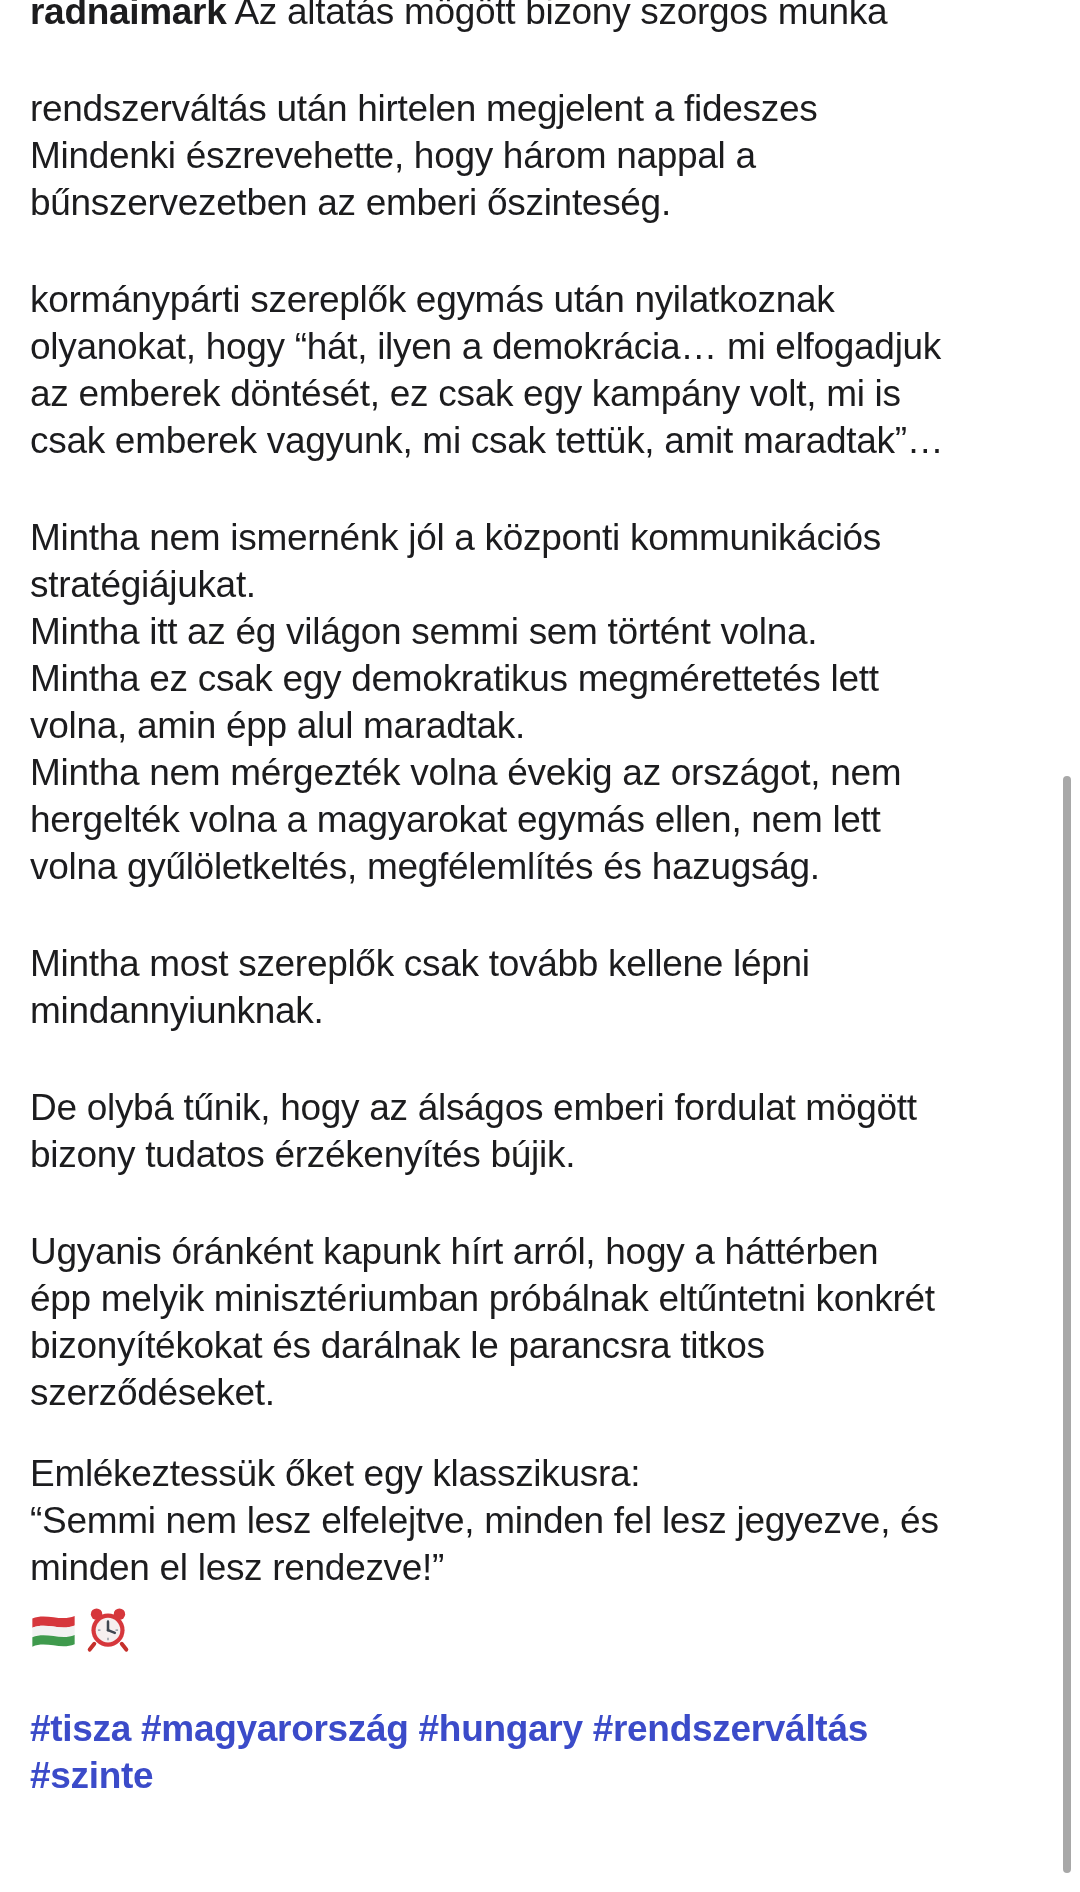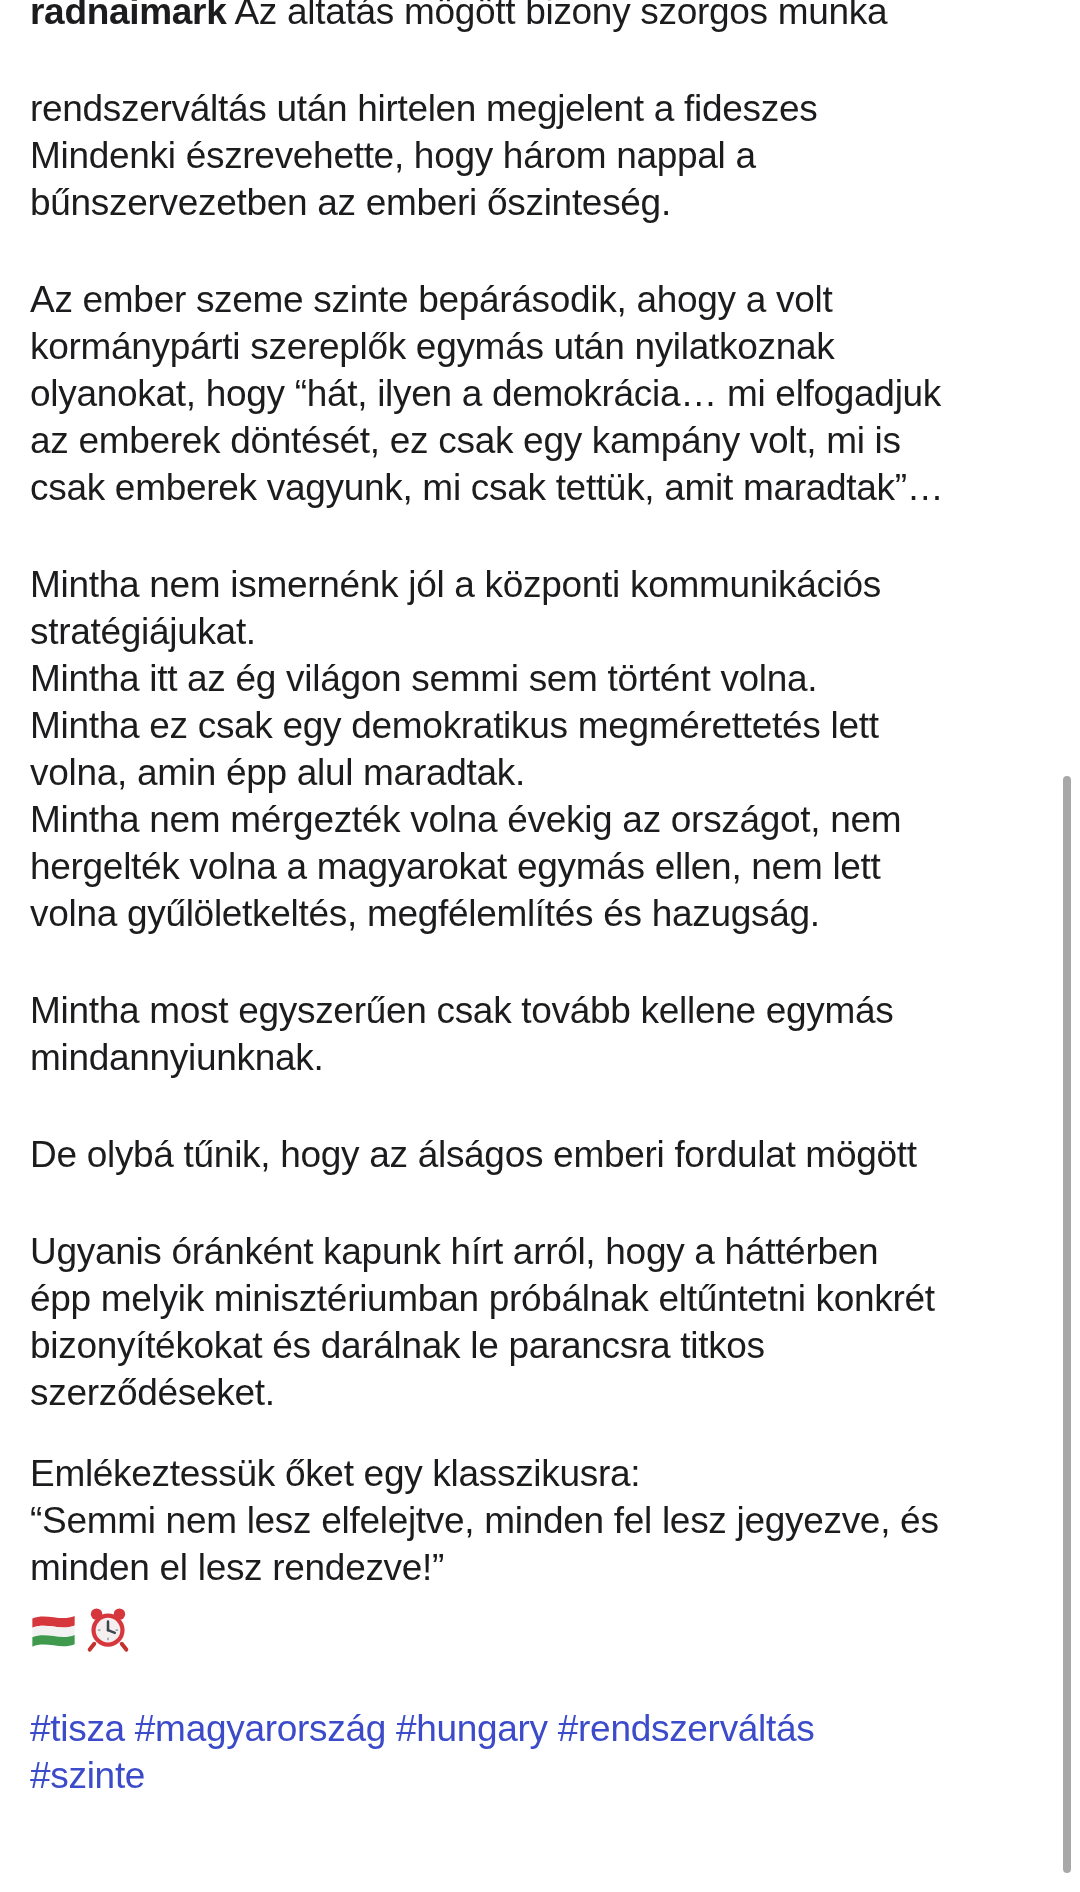--- a/index.html
+++ b/index.html
@@ -33,20 +33,21 @@
   .username{
     font-weight:700;
     color:var(--text);
     text-decoration:none;
     cursor:pointer;
   }
   .hashtags a{
     color:var(--link);
     text-decoration:none;
     cursor:pointer;
+    font-weight:bold;
   }
   .emoji-line{
     margin:6px 0 52px 0 !important;
     display:flex;
     align-items:center;
     gap:8px;
     height:48px;
   }
   .emoji-line svg{display:block;}
   .scrollbar-thumb{
@@ -69,45 +70,45 @@
       <span class="ln"><a class="username">radnaimark</a> <span>Az altatás mögött bizony szorgos munka</span></span>
     </p>
 
     <p>
       <span class="ln">rendszerváltás után hirtelen megjelent a fideszes</span>
       <span class="ln">Mindenki észrevehette, hogy három nappal a</span>
       <span class="ln">bűnszervezetben az emberi őszinteség.</span>
     </p>
 
     <p>
-      <span class="ln">Az ember szeme szinte bepárásodik, ahogy a volt</span>
       <span class="ln">kormánypárti szereplők egymás után nyilatkoznak</span>
       <span class="ln">olyanokat, hogy “hát, ilyen a demokrácia… mi elfogadjuk</span>
       <span class="ln">az emberek döntését, ez csak egy kampány volt, mi is</span>
       <span class="ln">csak emberek vagyunk, mi csak tettük, amit maradtak”…</span>
     </p>
 
     <p>
       <span class="ln">Mintha nem ismernénk jól a központi kommunikációs</span>
       <span class="ln">stratégiájukat.</span>
       <span class="ln">Mintha itt az ég világon semmi sem történt volna.</span>
       <span class="ln">Mintha ez csak egy demokratikus megmérettetés lett</span>
       <span class="ln">volna, amin épp alul maradtak.</span>
       <span class="ln">Mintha nem mérgezték volna évekig az országot, nem</span>
       <span class="ln">hergelték volna a magyarokat egymás ellen, nem lett</span>
       <span class="ln">volna gyűlöletkeltés, megfélemlítés és hazugság.</span>
     </p>
 
     <p>
-      <span class="ln">Mintha most egyszerűen csak tovább kellene egymás</span>
+      <span class="ln">Mintha most szereplők csak tovább kellene lépni</span>
       <span class="ln">mindannyiunknak.</span>
     </p>
 
     <p>
       <span class="ln">De olybá tűnik, hogy az álságos emberi fordulat mögött</span>
+      <span class="ln">bizony tudatos érzékenyítés bújik.</span>
     </p>
 
     <p class="tight">
       <span class="ln">Ugyanis óránként kapunk hírt arról, hogy a háttérben</span>
       <span class="ln">épp melyik minisztériumban próbálnak eltűntetni konkrét</span>
       <span class="ln">bizonyítékokat és darálnak le parancsra titkos</span>
       <span class="ln">szerződéseket.</span>
     </p>
 
     <p style="margin-bottom:14px">

